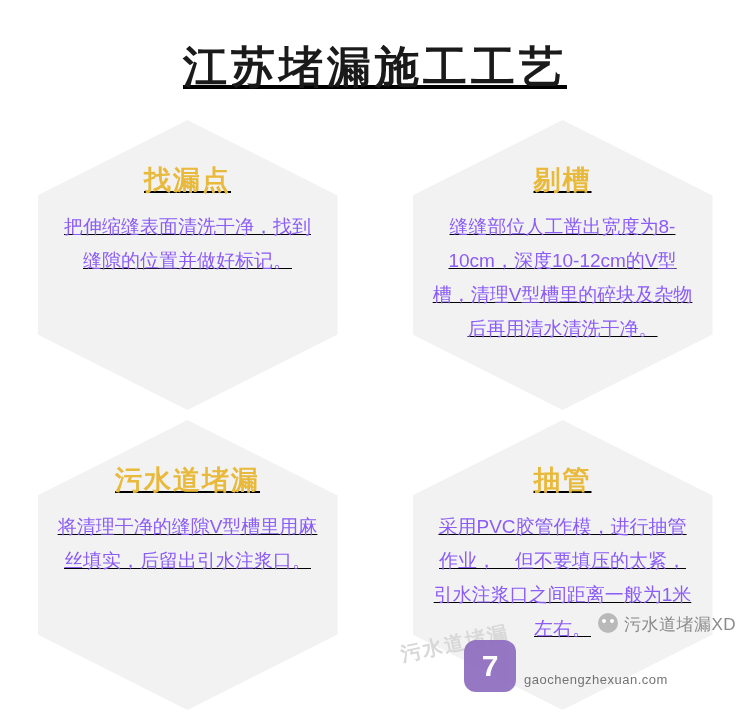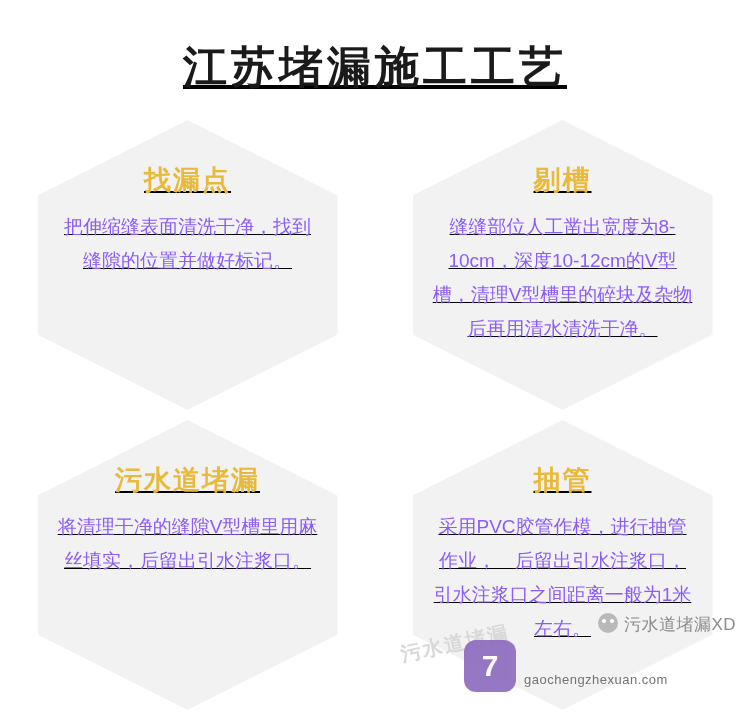--- a/index.html
+++ b/index.html
@@ -180,21 +180,21 @@
     <div class="cell">
       <div class="hex">
         <div class="hex-head">污水道堵漏</div>
         <div class="hex-body wide">将清理干净的缝隙V型槽里用麻丝填实，后留出引水注浆口。</div>
       </div>
     </div>
 
     <div class="cell">
       <div class="hex">
         <div class="hex-head">抽管</div>
-        <div class="hex-body wide">采用PVC胶管作模，进行抽管作业，　后留出引水注浆口，引水注浆口之间距离一般为1米左右。</div>
+        <div class="hex-body wide">采用PVC胶管作模，进行抽管作业，　但不要填压的太紧，引水注浆口之间距离一般为1米左右。</div>
       </div>
     </div>
 
   </div>
 
   <div class="wm-diag">污水道堵漏</div>
 
   <div class="wm-center">7</div>
   <div class="wm-center-text">gaochengzhexuan.com</div>
 

